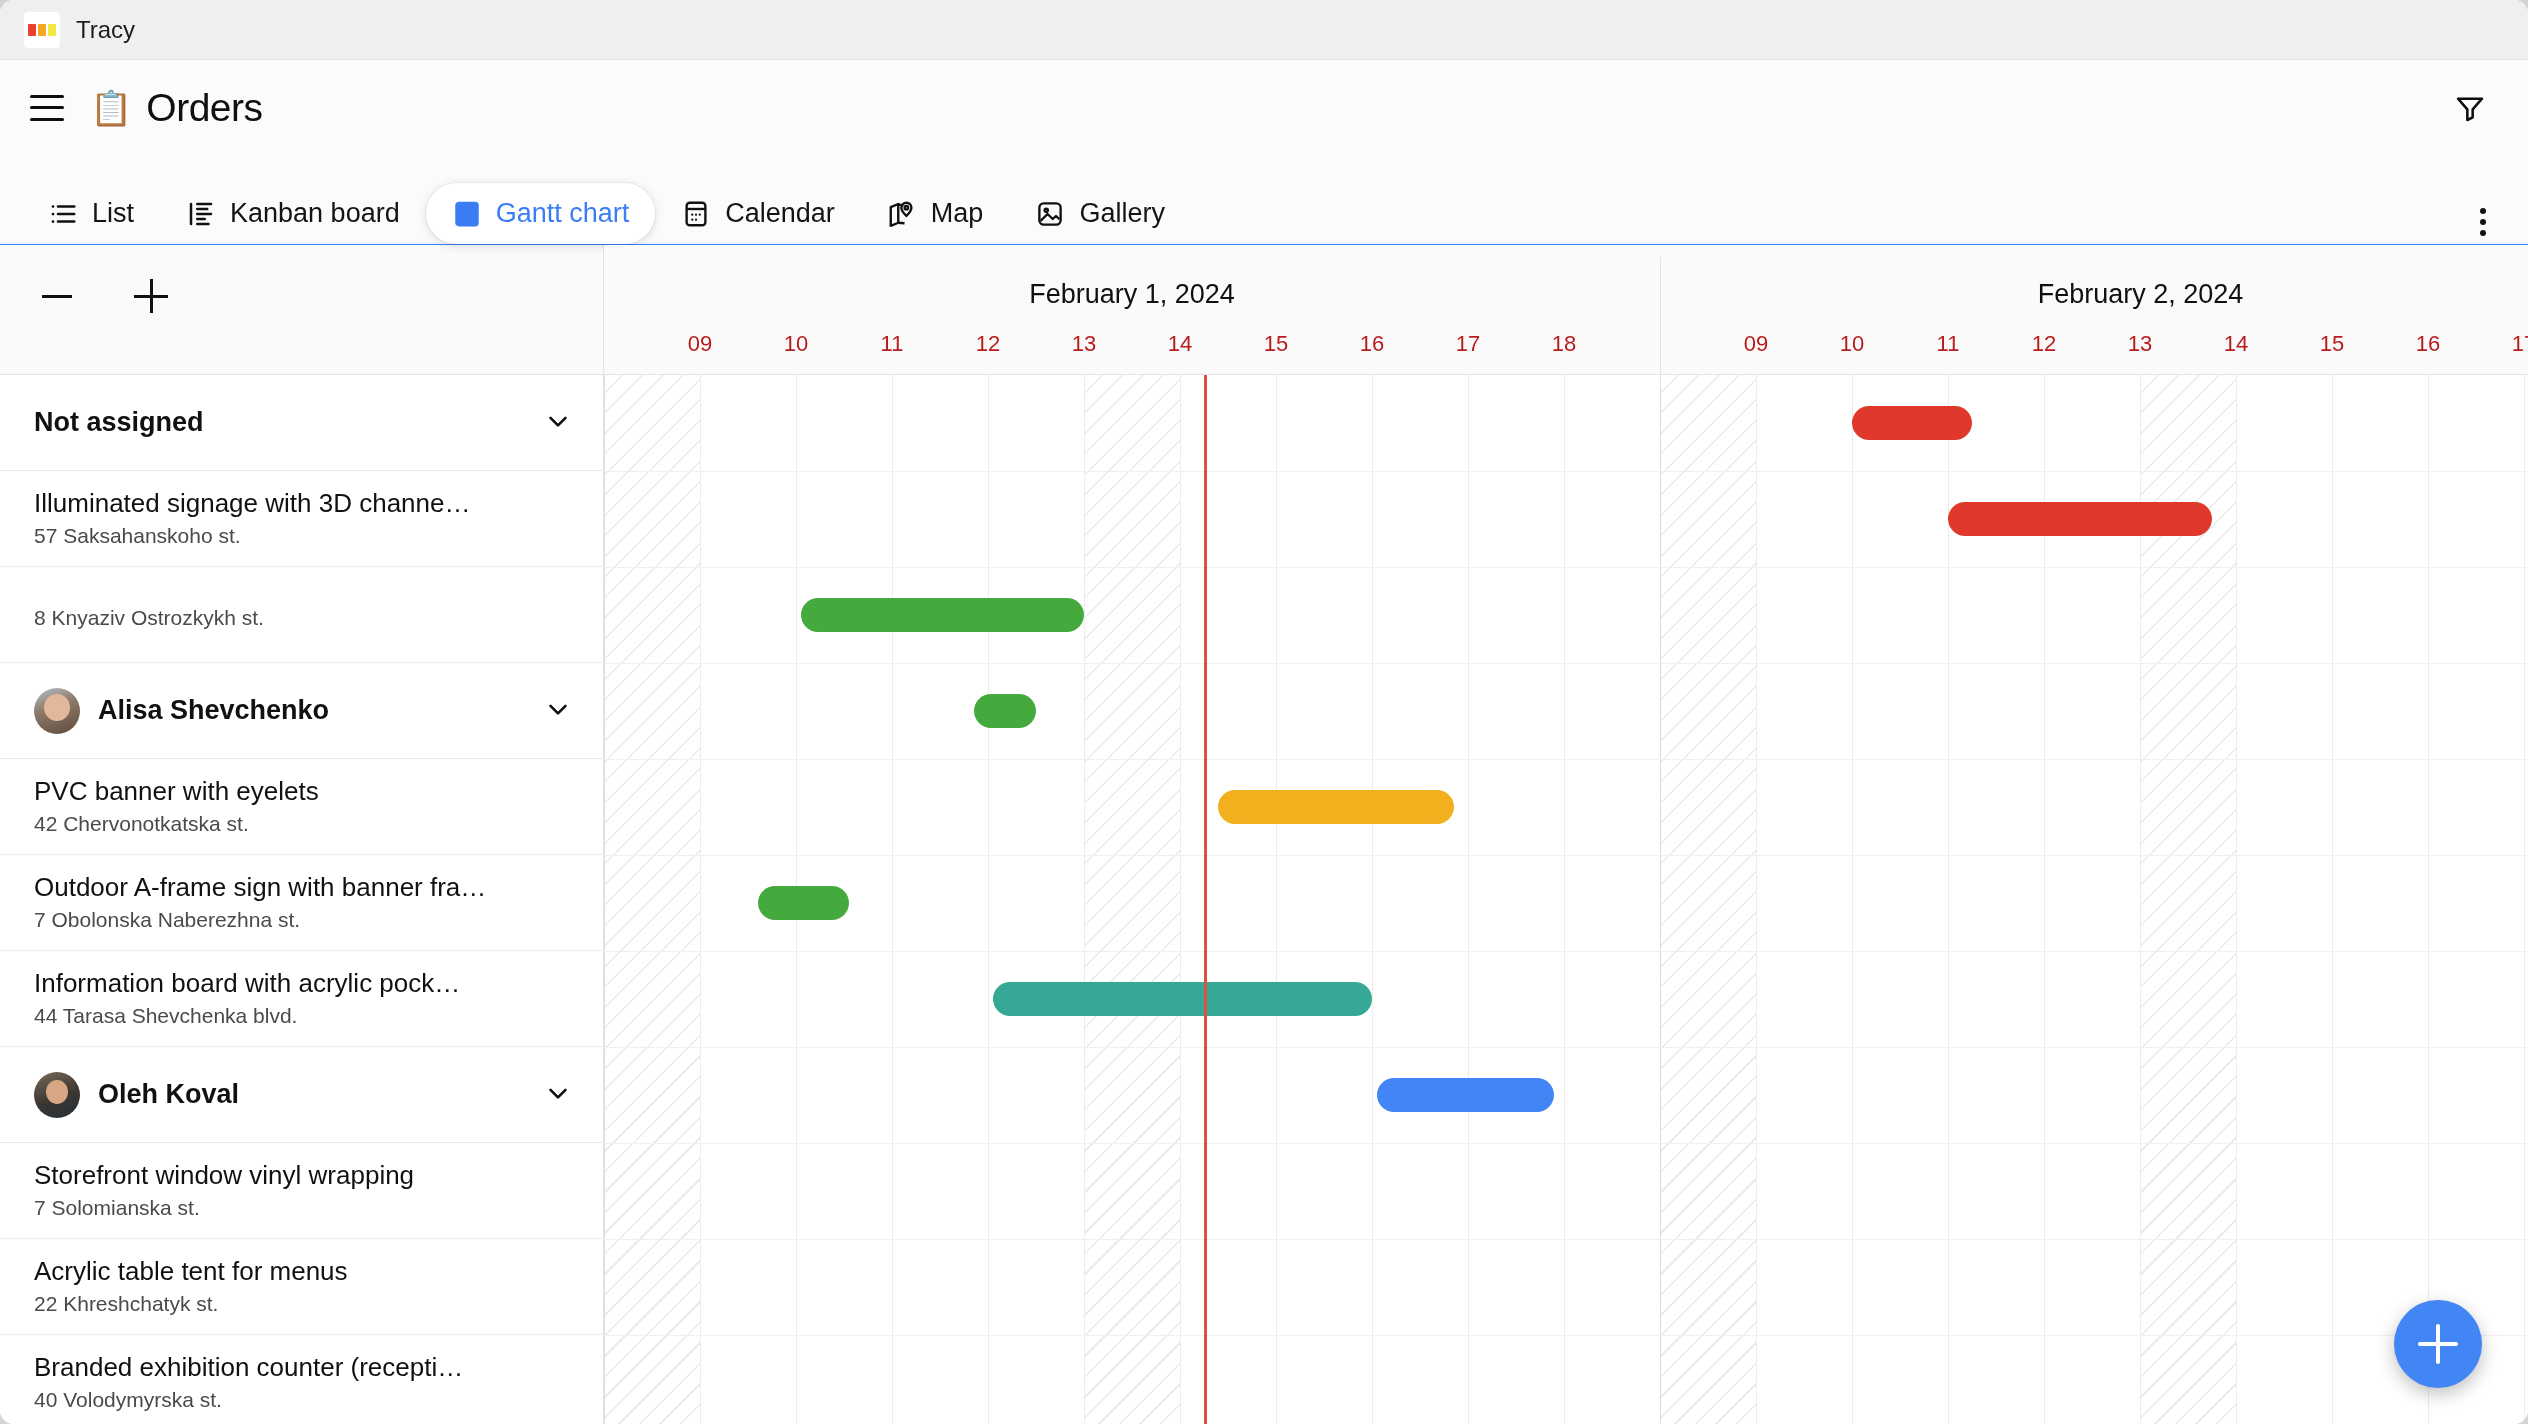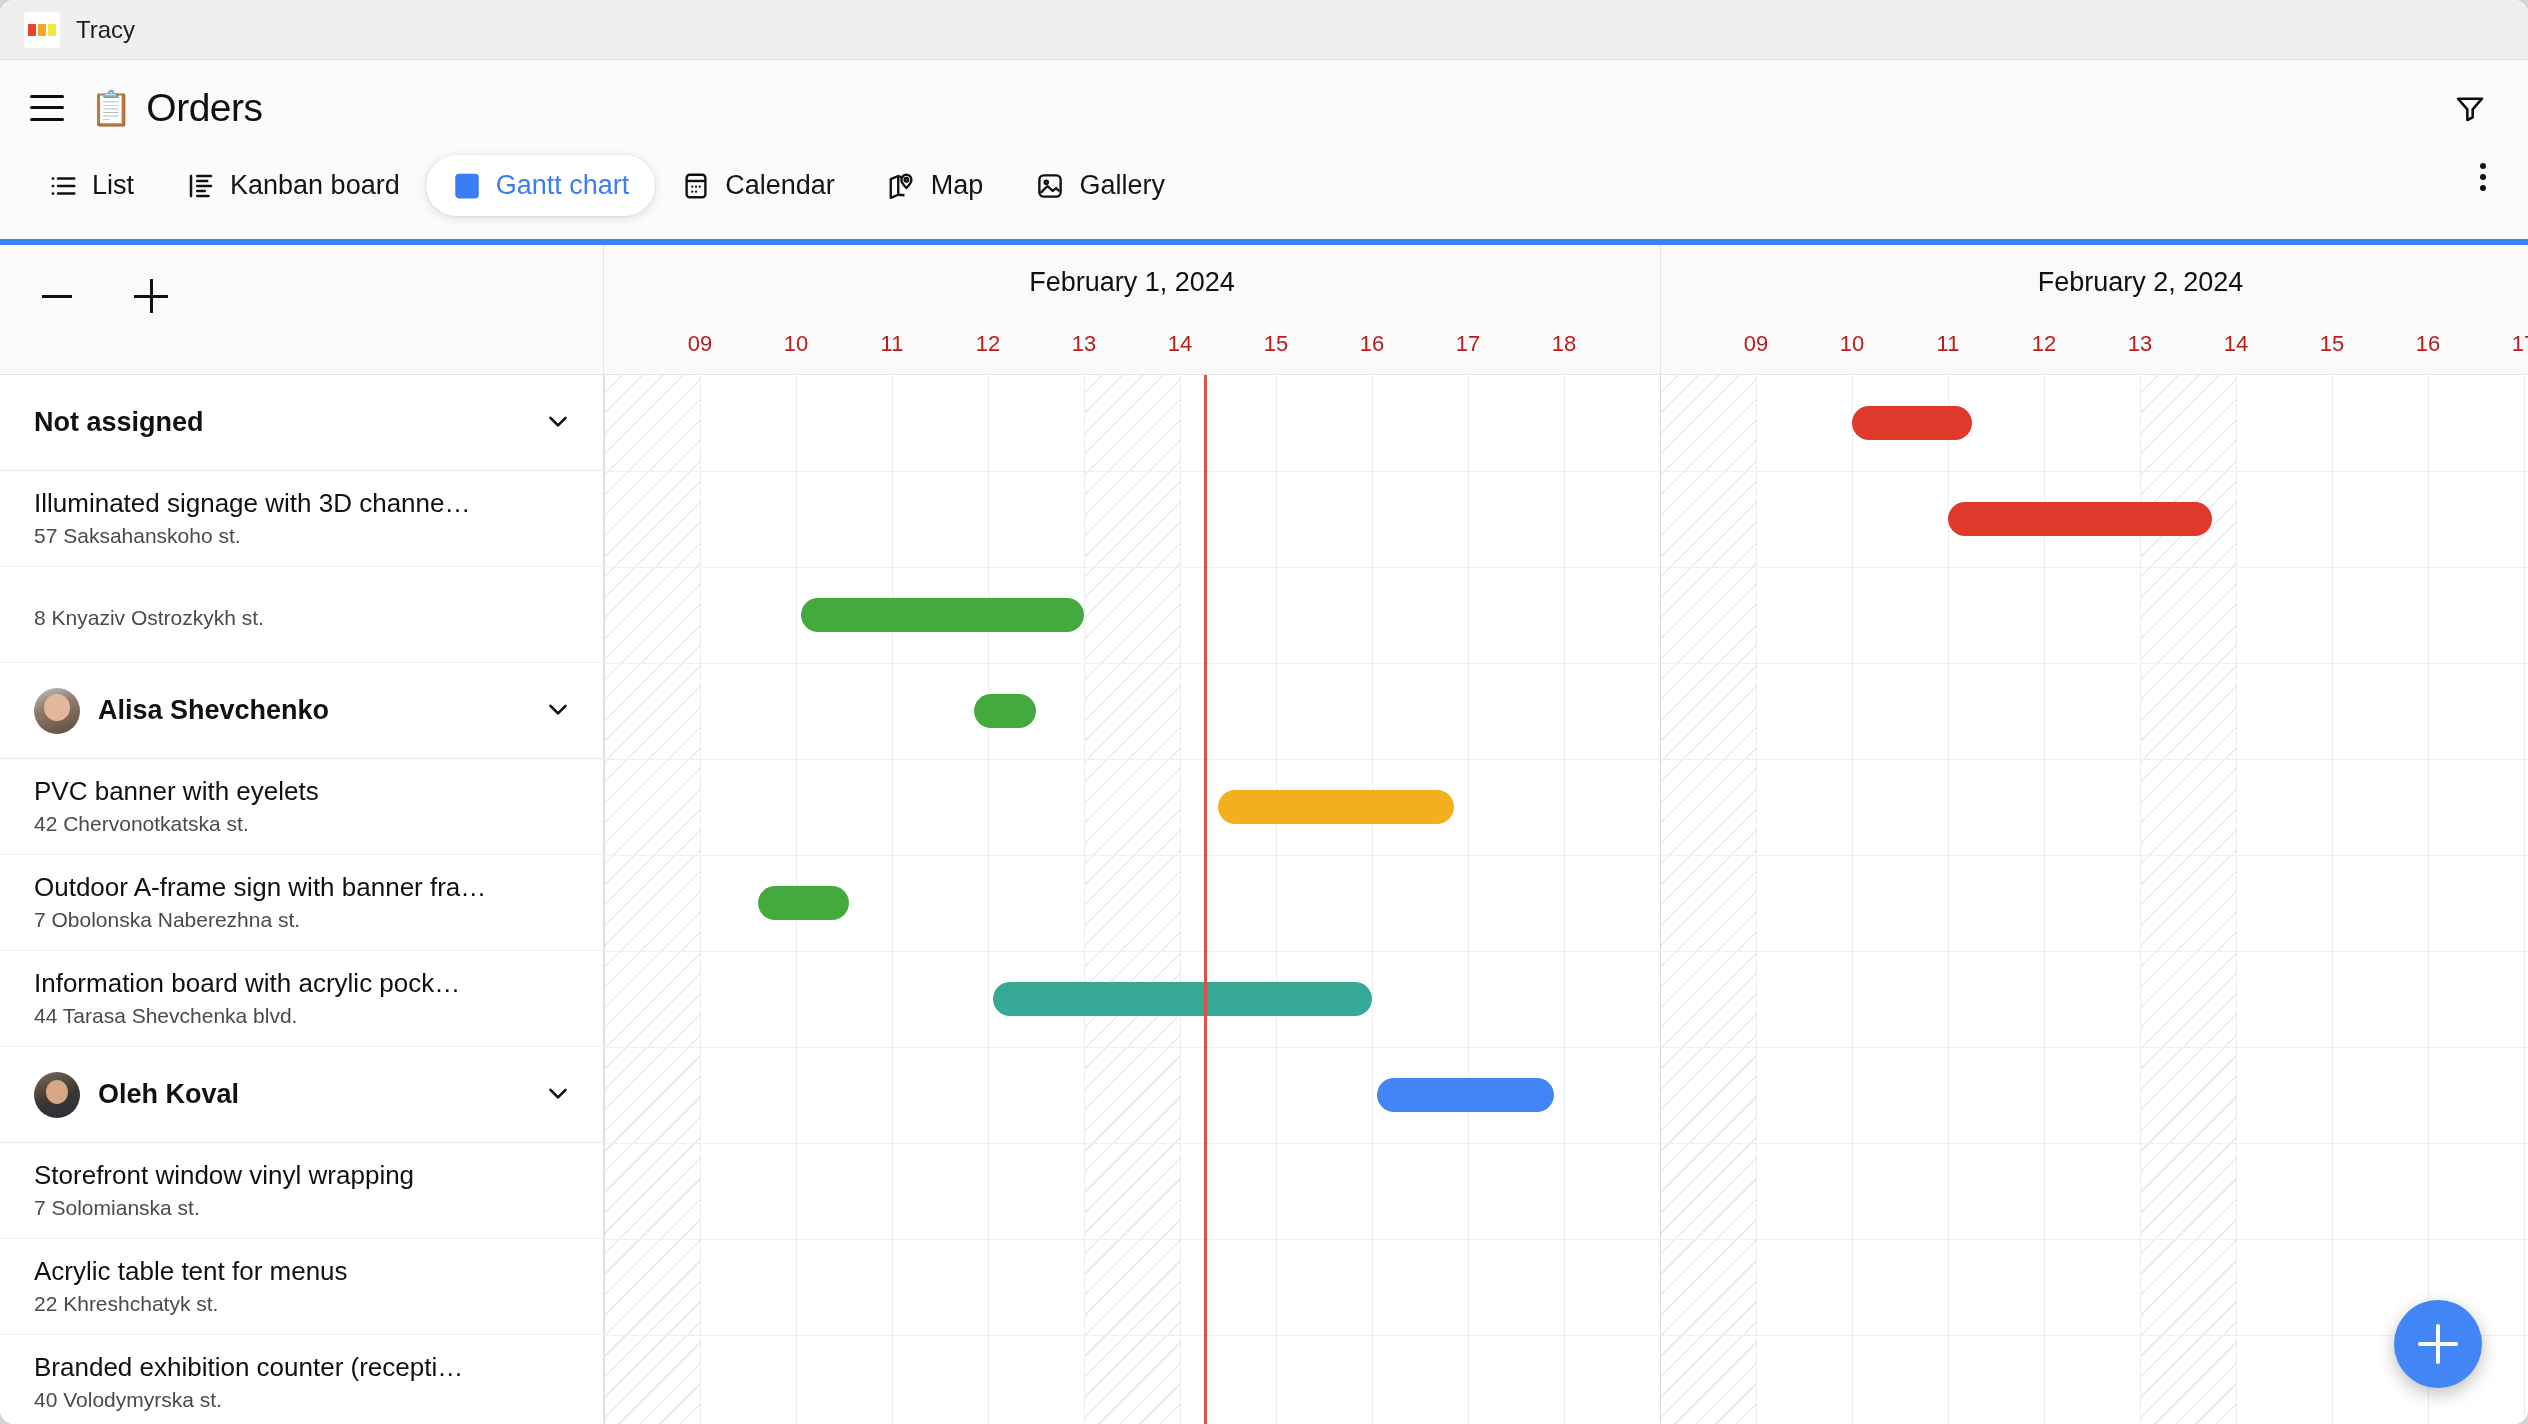--- a/index.html
+++ b/index.html
@@ -46,24 +46,24 @@
   .hamburger { width: 34px; height: 26px; display:flex; flex-direction:column; justify-content:space-between; cursor:pointer; }
   .hamburger span { display:block; height: 3px; background:#0d0d0d; border-radius:2px; }
   .page-emoji { font-size: 34px; margin-left: 26px; line-height:1; }
   .page-title { font-size: 39px; font-weight: normal; color:#101010; margin-left: 14px; letter-spacing:-0.5px; }
   .header-spacer { flex: 1; }
   .icon-btn { width: 48px; height: 48px; display:flex; align-items:center; justify-content:center; cursor:pointer; }
 
   
   .tabbar {
     flex: 0 0 90px; height: 90px;
-    display: flex; align-items: flex-start;
+    display: flex; align-items: flex-end;
     padding: 0 34px 0 22px;
     background: #fbfbfb;
-    border-bottom: 6px solid #3b82f6;
+    border-bottom: 1px solid #3b82f6;
     position: relative;
   }
   .tab {
     display: flex; align-items: center; gap: 14px;
     padding: 15px 26px; border-radius: 40px;
     font-size: 27px; color: #141414;
     cursor: pointer; white-space: nowrap;
   }
   .tab svg { display:block; }
   .tab.active {
@@ -133,21 +133,21 @@
   .task-row .t-addr { font-size: 21px; color:#4a4a4a; margin-top: 6px; }
 
   
   .right { flex: 1; position: relative; overflow: hidden; background: #fff; }
   .timeline-head {
     position: absolute; top: 0; left: 0; right: 0; height: 130px;
     background: #fafafa; border-bottom: 1px solid #e4e4e4;
     z-index: 4;
   }
   .day-head {
-    position: absolute; top: 0; height: 130px;
+    position: absolute; top: 12px; height: 130px;
     border-left: 1px solid #e4e4e4;
   }
   .day-head:first-child { border-left: none; }
   .day-title {
     position:absolute; top: 22px; left: 0; right: 0;
     text-align:center; font-size: 27px; color: #101010;
   }
   .hr-tick {
     position: absolute; top: 86px; width: 60px; text-align: center;
     font-size: 22px; color: #b91c1c;

